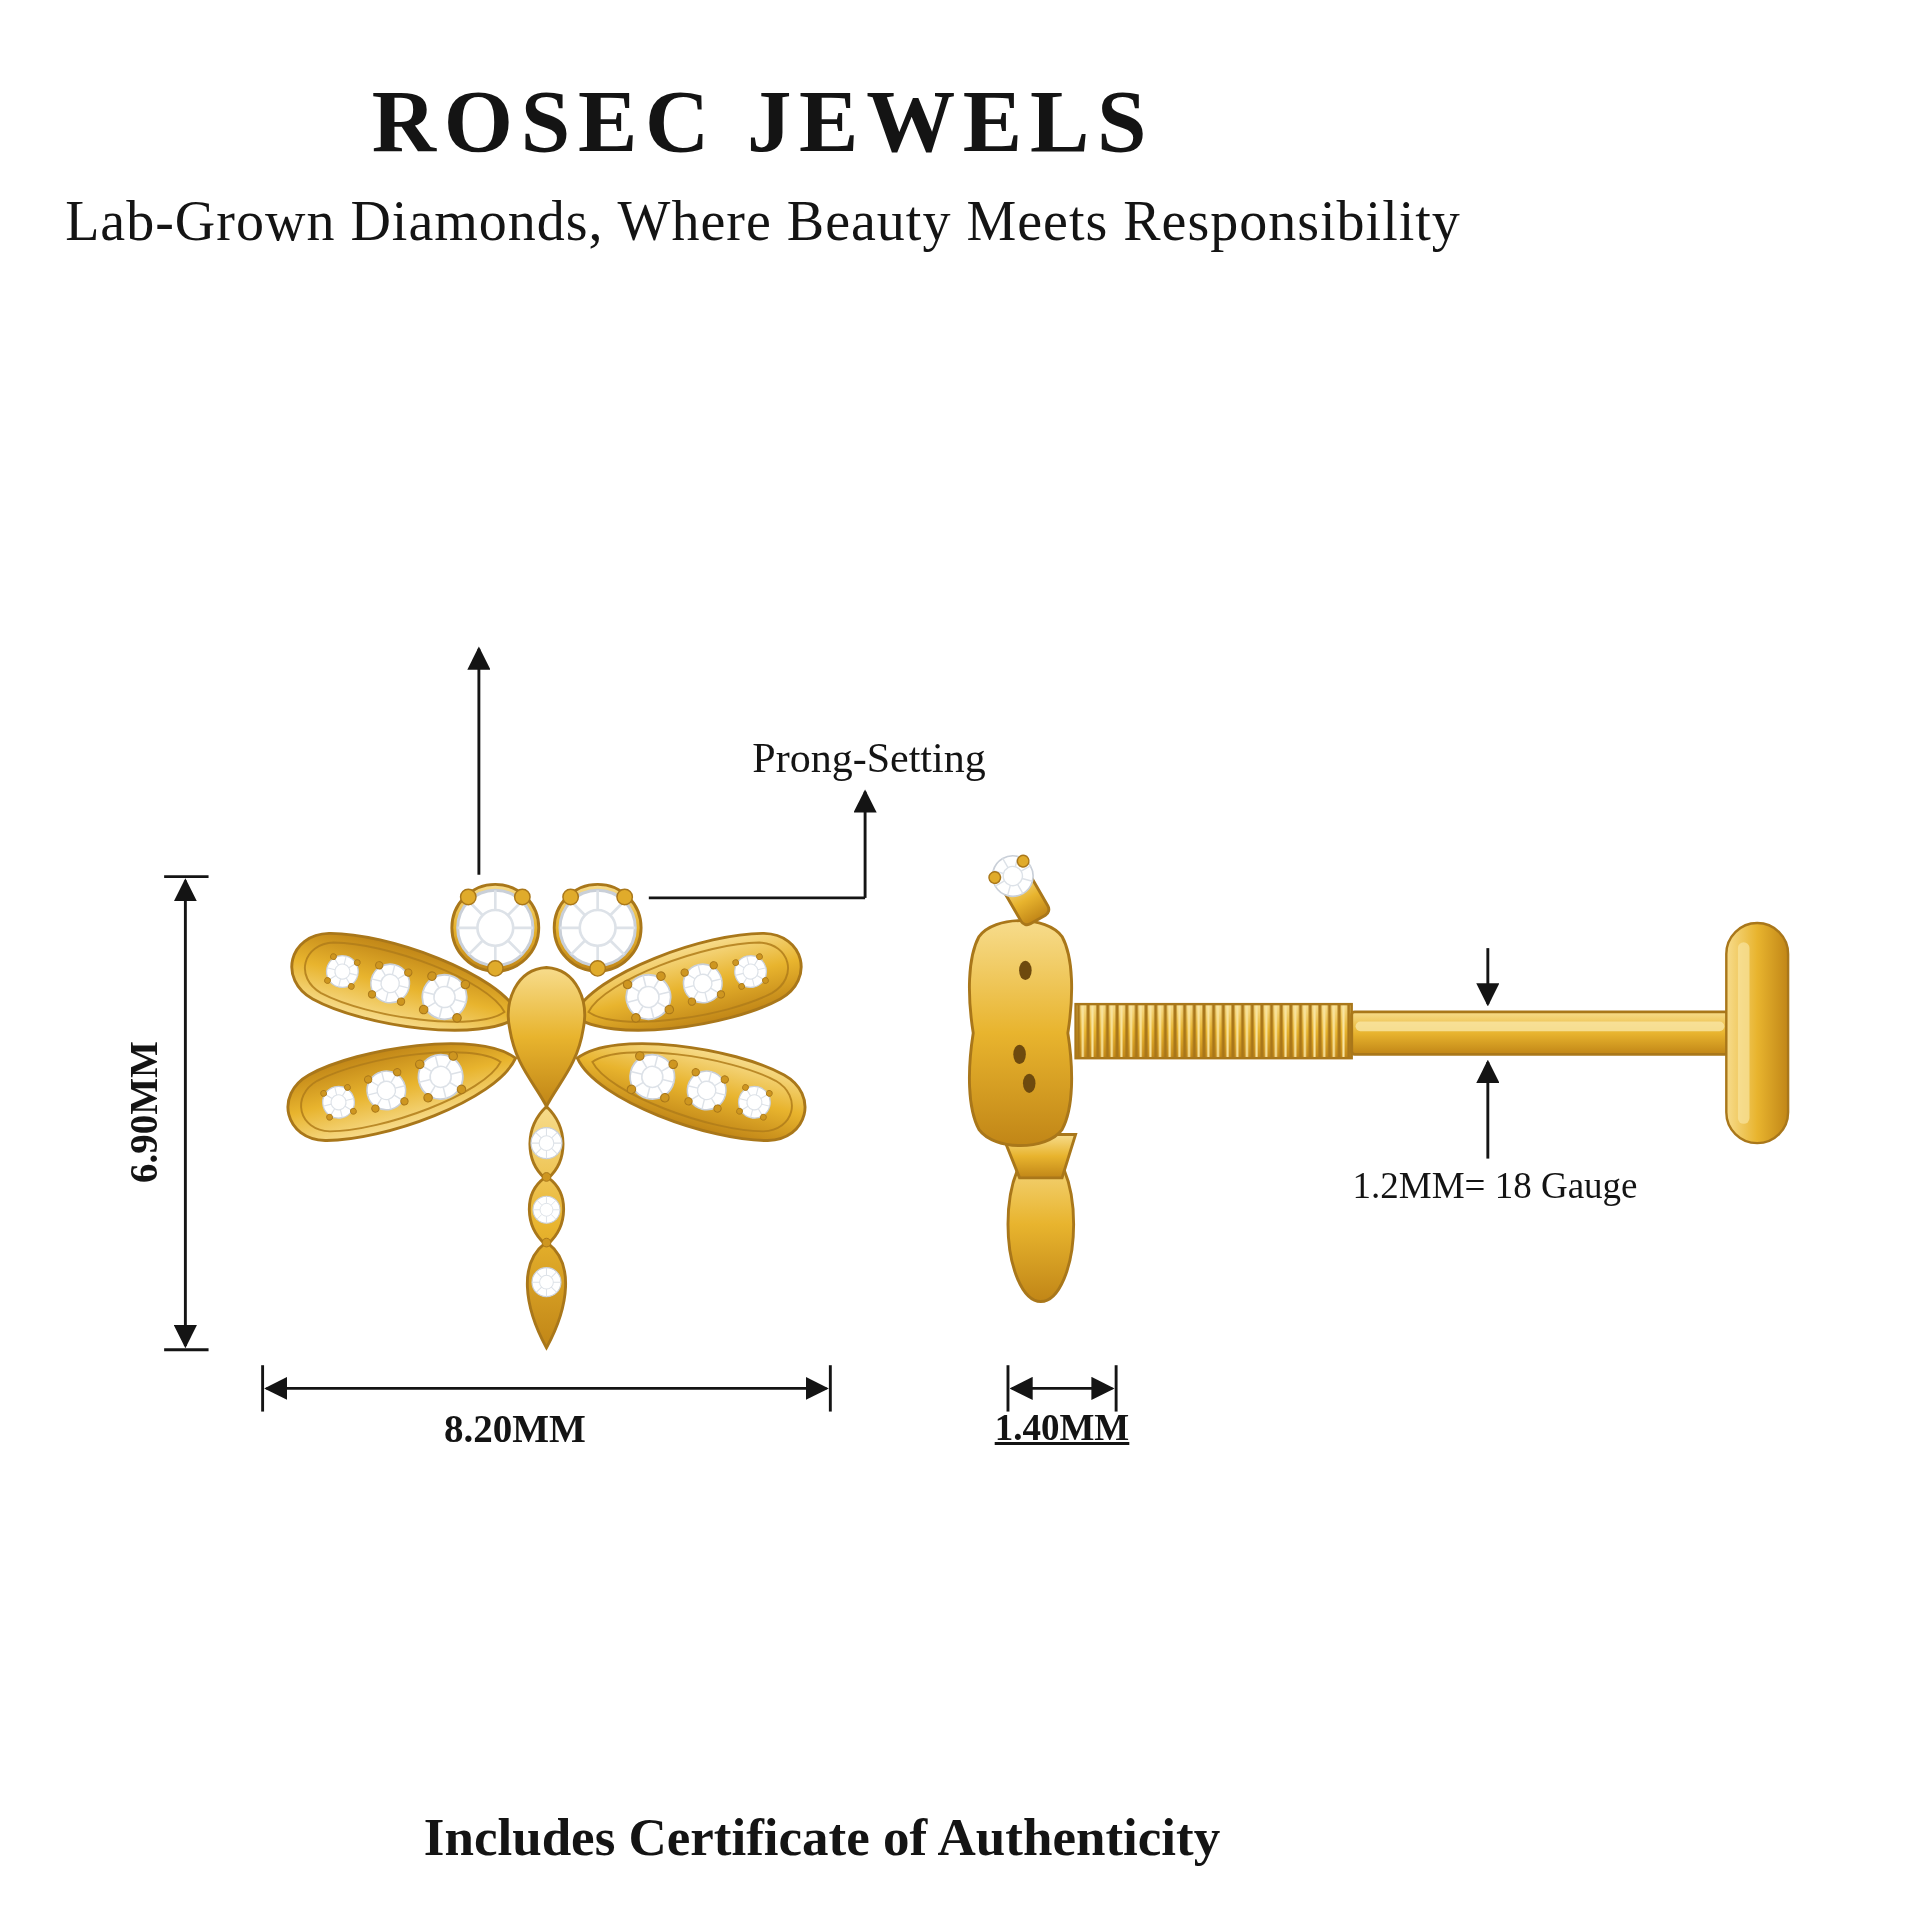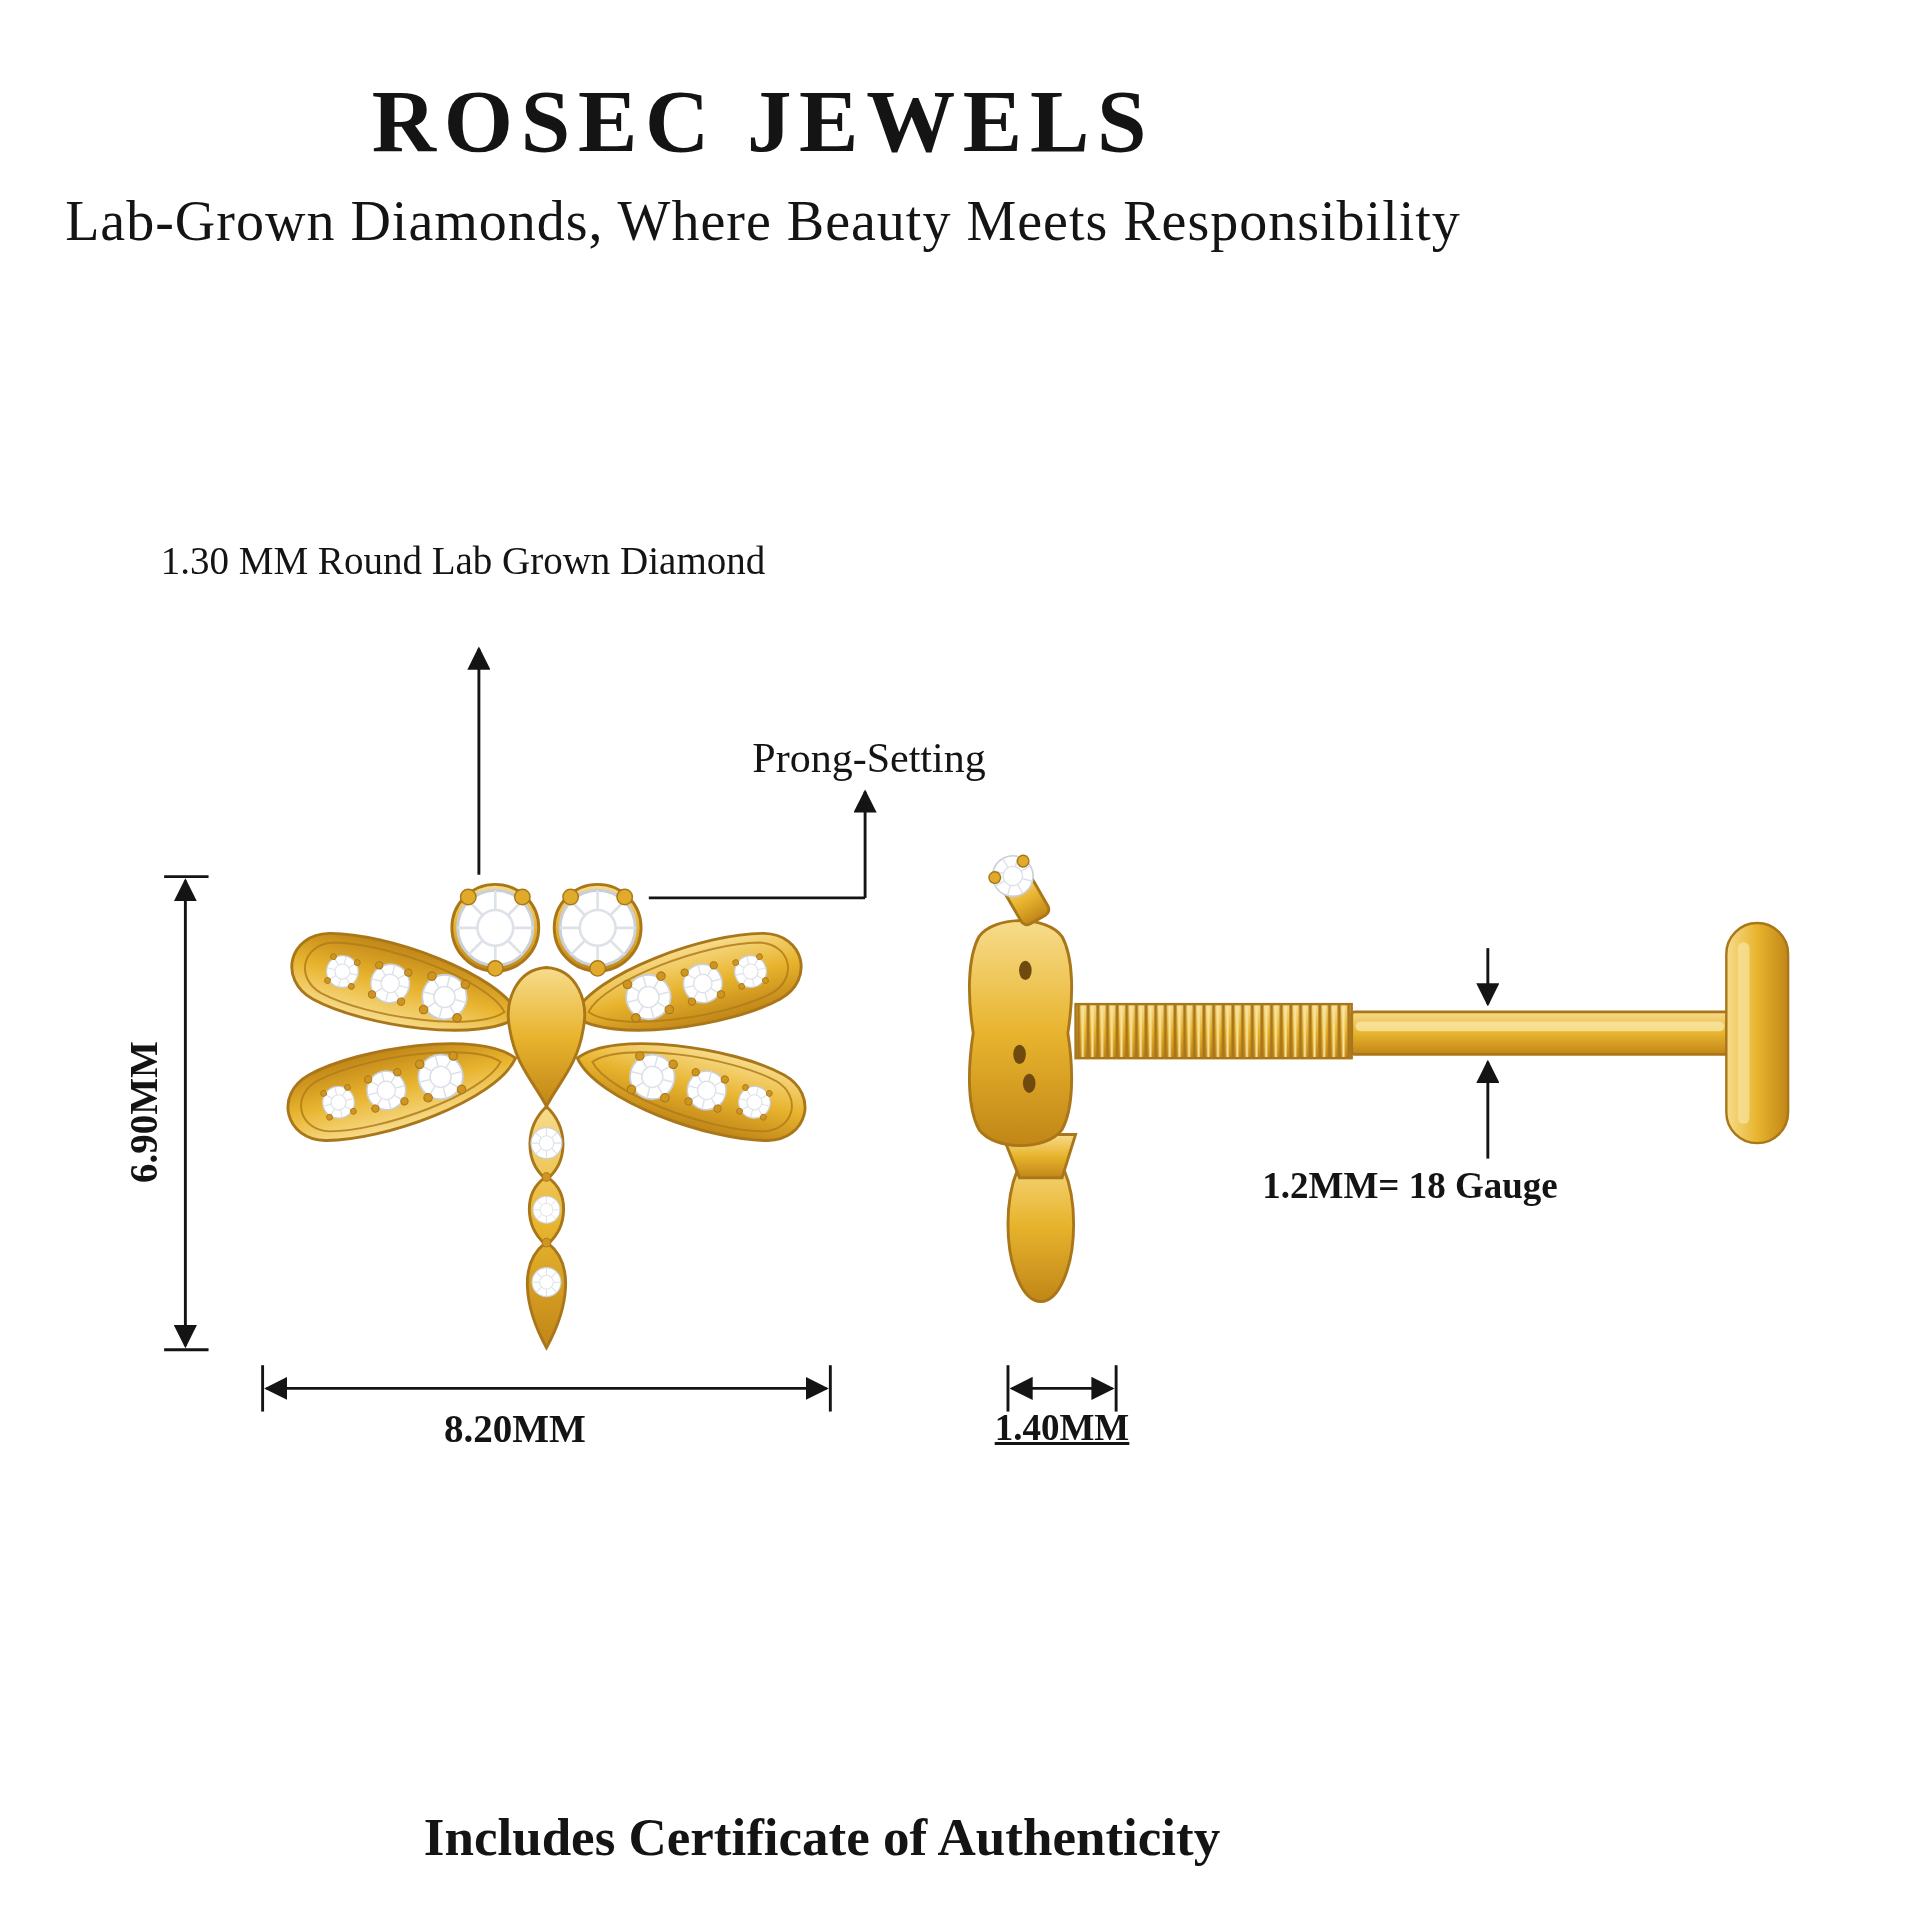--- a/index.html
+++ b/index.html
@@ -14,21 +14,21 @@
               font-size:56px; font-weight:400; letter-spacing:1px; }
 
   .spec     { left:463px; top:537px; transform:translateX(-50%);
               font-size:39px; text-align:center; line-height:1.25; }
   .prong    { left:869px; top:734px; transform:translateX(-50%); font-size:42px; }
 
   .dim      { font-size:39px; font-weight:700; }
   .dim-h    { left:143px;  top:1112px; transform:translate(-50%,-50%) rotate(-90deg); }
   .dim-w    { left:515px;  top:1406px; transform:translateX(-50%); }
   .dim-d    { left:1062px; top:1406px; transform:translateX(-50%); font-size:37px;text-decoration:underline; }
-  .gauge    { left:1410px; top:1164px; transform:translateX(-50%); font-size:37px; font-weight:700; }
+  .gauge    { left:1495px; top:1164px; transform:translateX(-50%); font-size:37px; font-weight:400; }
 
   .footer   { left:822px; top:1807px; transform:translateX(-50%);
               font-size:53px; font-weight:600; }
 
   svg.canvas { position:absolute; left:0; top:0; }
 
   .ann   { stroke:#141414; stroke-width:3; fill:none; }
   .gold  { fill:url(#goldV); stroke:#A9771A; stroke-width:3; }
   .petal { fill:url(#goldV); stroke:#A9771A; stroke-width:3; }
   .petal-inner { fill:none; stroke:#B07D1A; stroke-width:2; opacity:.85; }
@@ -194,21 +194,20 @@
 
     <line x1="1541" y1="982" x2="1541" y2="1040" marker-end="url(#arr)"></line>
     <line x1="1541" y1="1200" x2="1541" y2="1100" marker-end="url(#arr)"></line>
   </g>
 </svg>
 
 <div class="label brand">ROSEC JEWELS</div>
 <div class="label tagline">Lab-Grown Diamonds, Where Beauty Meets Responsibility</div>
 
 <div class="label spec">
-  <div>1.30 MM Round Lab Grown Diamond</div>
 </div>
 
 <div class="label prong">Prong-Setting</div>
 
 <div class="label dim dim-h">6.90MM</div>
 <div class="label dim dim-w">8.20MM</div>
 <div class="label dim dim-d">1.40MM</div>
 <div class="label gauge">1.2MM= 18 Gauge</div>
 
 <div class="label footer">Includes Certificate of Authenticity</div>

